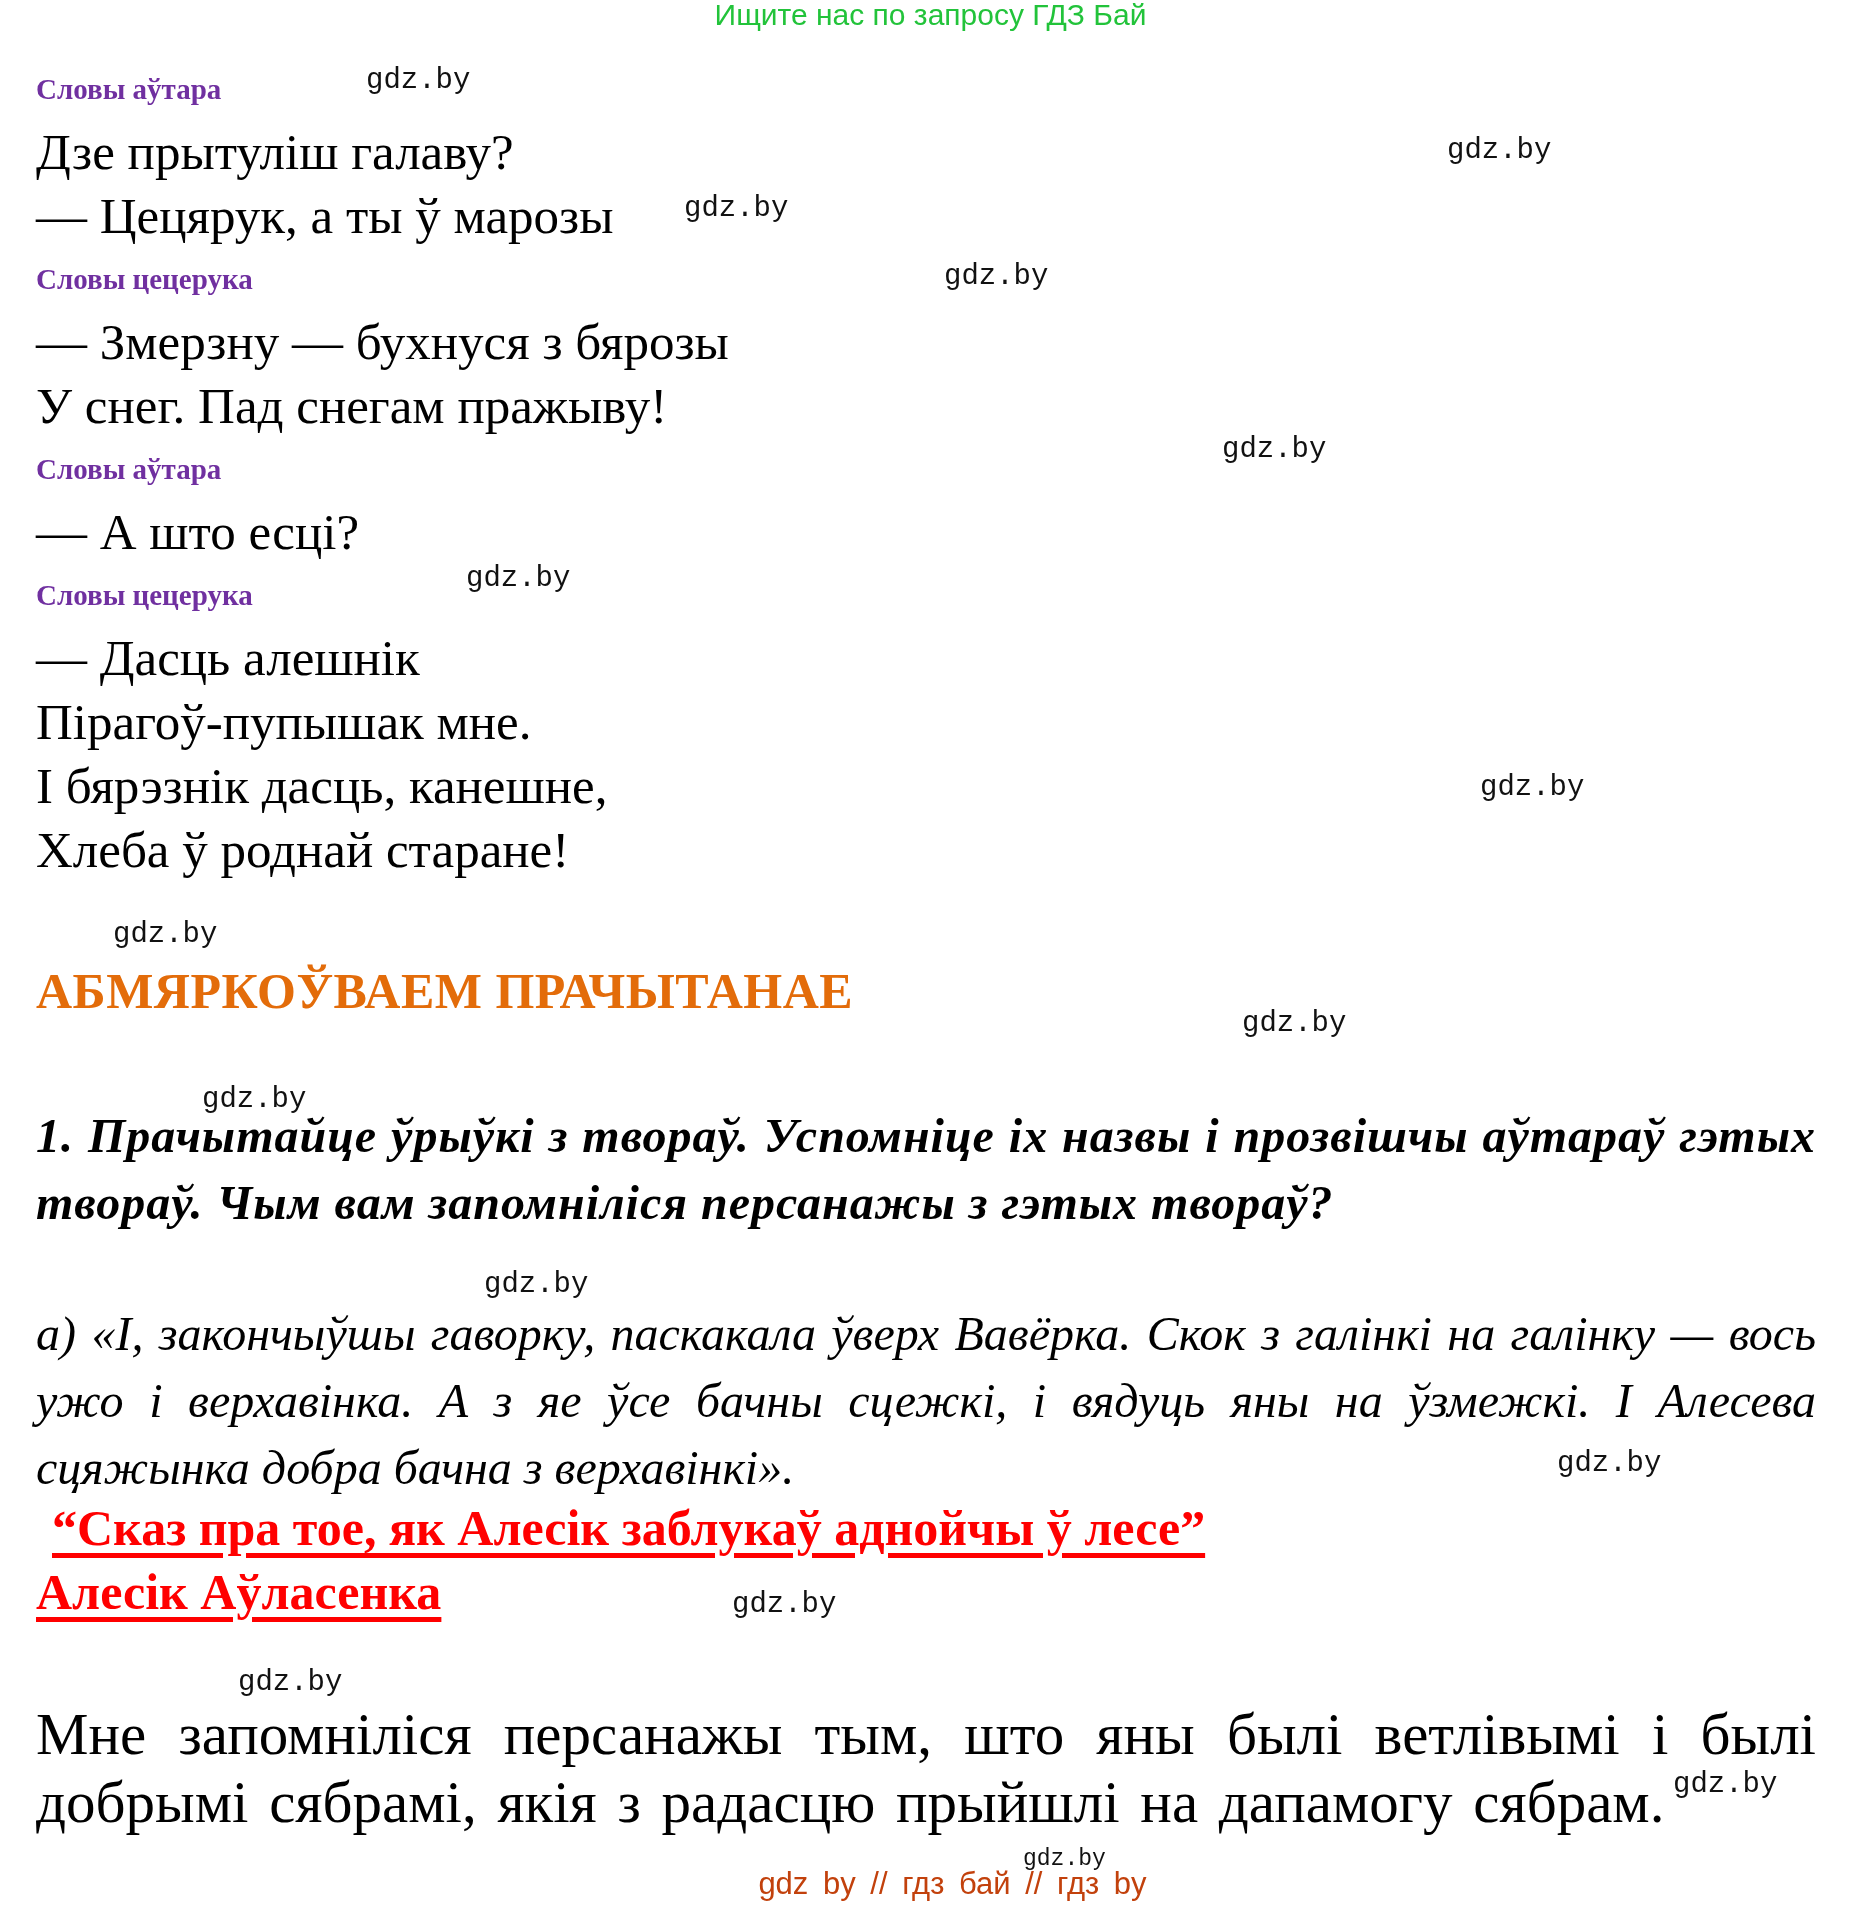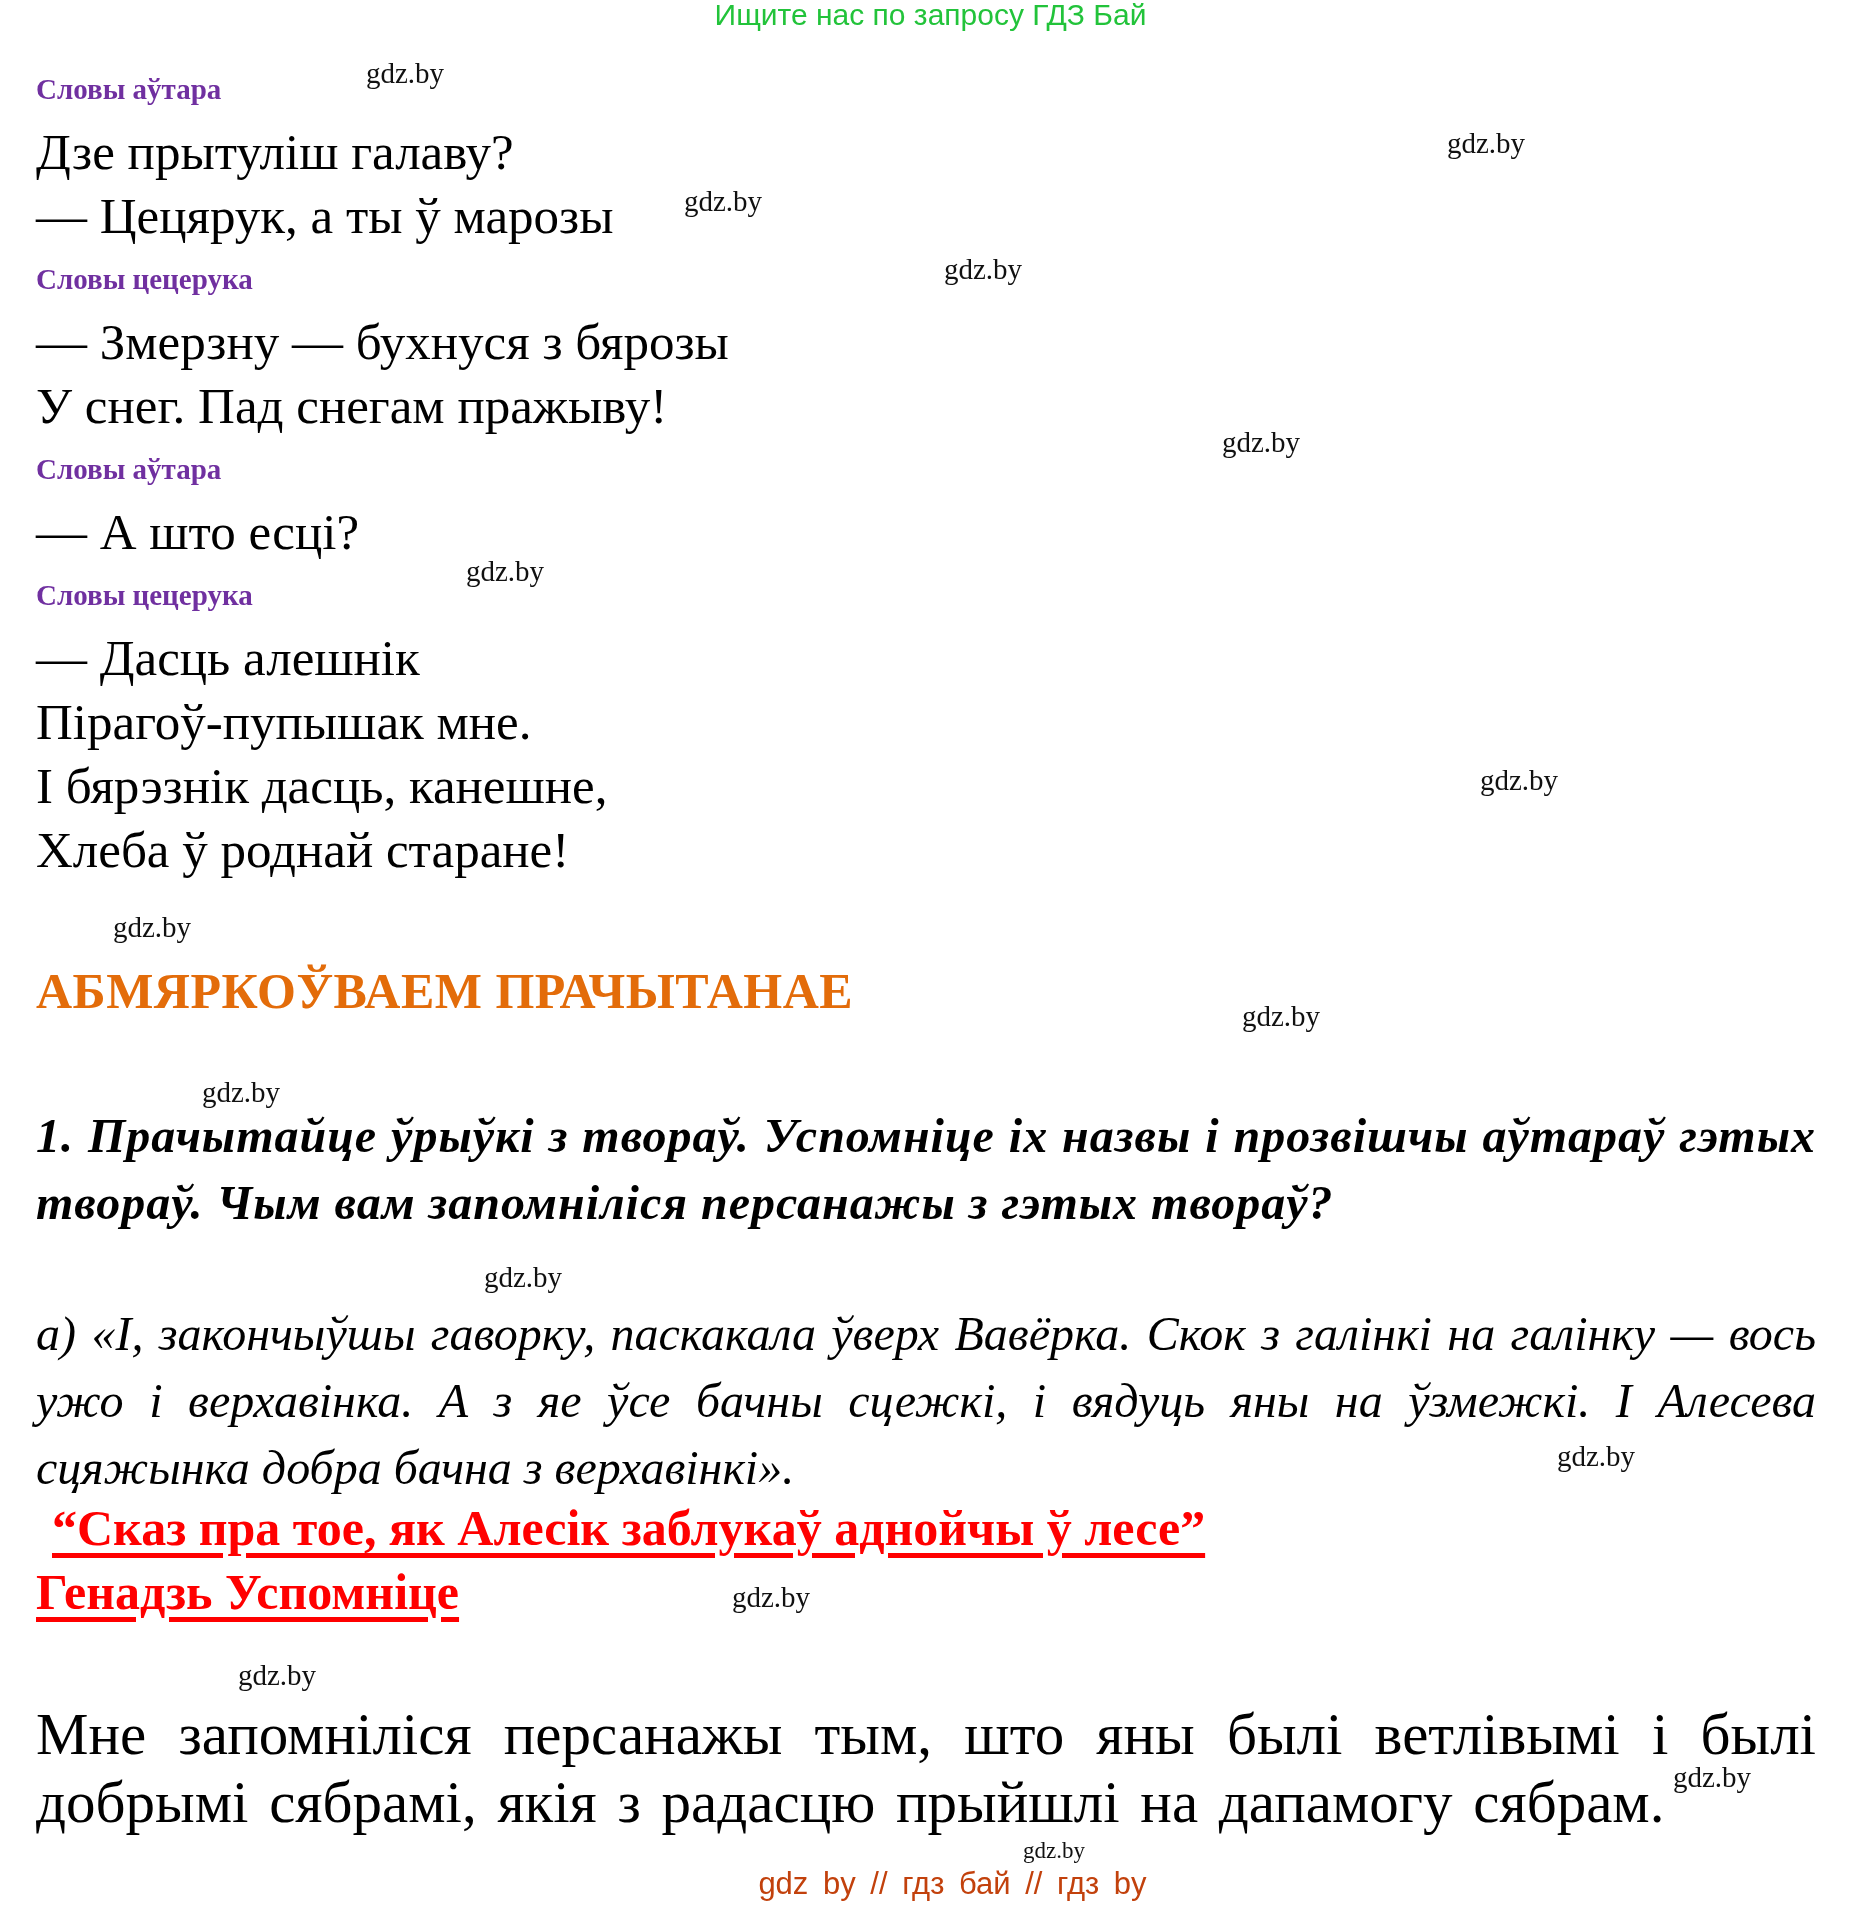--- a/index.html
+++ b/index.html
@@ -38,22 +38,22 @@
     position: absolute; left: 36px; top: 1561px;
     font-size: 50px; font-weight: bold; line-height: 62px;
     text-decoration: underline; text-decoration-thickness: 5px; text-underline-offset: 8px;
     white-space: nowrap;
   }
   .answer {
     position: absolute; left: 36px; top: 1700px; width: 1780px;
     font-size: 59px; line-height: 68px; text-align: justify; word-spacing: 6px;
   }
   .wm {
-    position: absolute; font-family: Liberation Serif, serif;
-    font-size: 29px; color: #111; white-space: nowrap; line-height: 30px;
+    position: absolute; font-family: Liberation Mono, monospace;
+    font-size: 29px; color: #111; white-space: nowrap; line-height: 30px; margin-top: 8px;
   }
   .wm-small { font-size: 23px; }
   .footer {
     position: absolute; left: 0; top: 1866px; width: 1861px; text-align: center;
     font-family: "Liberation Sans", sans-serif; font-size: 31px; color: #4b0f8c;
     word-spacing: 6px;
   }
 </style>
 </head>
 <body>
@@ -76,21 +76,21 @@
   <div class="line">Хлеба ў роднай старане!</div>
 </div>
 
 <div class="section-heading" style="color: rgb(227, 108, 10);">АБМЯРКОЎВАЕМ ПРАЧЫТАНАЕ</div>
 
 <div class="task">1. Прачытайце ўрыўкі з твораў. Успомніце іх назвы і прозвішчы аўтараў гэтых твораў. Чым вам запомніліся персанажы з гэтых твораў?</div>
 
 <div class="quote">а)  «І, закончыўшы гаворку, паскакала ўверх Вавёрка. Скок з галінкі на галінку — вось ужо і верхавінка. А з яе ўсе бачны сцежкі, і вядуць яны на ўзмежкі. І Алесева сцяжынка добра бачна з верхавінкі».</div>
 
 <div class="work-title" style="color: rgb(255, 0, 0);">“Сказ пра тое, як Алесік заблукаў  аднойчы ў лесе”</div>
-<div class="work-author" style="color: rgb(255, 0, 0);">Генадзь Успомніце</div>
+<div class="work-author" style="color: rgb(255, 0, 0);">Алесік Аўласенка</div>
 
 <div class="answer">Мне запомніліся персанажы тым, што яны былі ветлівымі і былі добрымі сябрамі, якія з радасцю прыйшлі на дапамогу сябрам.</div>
 
 <div class="wm" style="left:366px;top:58px;">gdz.by</div>
 <div class="wm" style="left:1447px;top:128px;">gdz.by</div>
 <div class="wm" style="left:684px;top:186px;">gdz.by</div>
 <div class="wm" style="left:944px;top:254px;">gdz.by</div>
 <div class="wm" style="left:1222px;top:427px;">gdz.by</div>
 <div class="wm" style="left:466px;top:556px;">gdz.by</div>
 <div class="wm" style="left:1480px;top:765px;">gdz.by</div>

